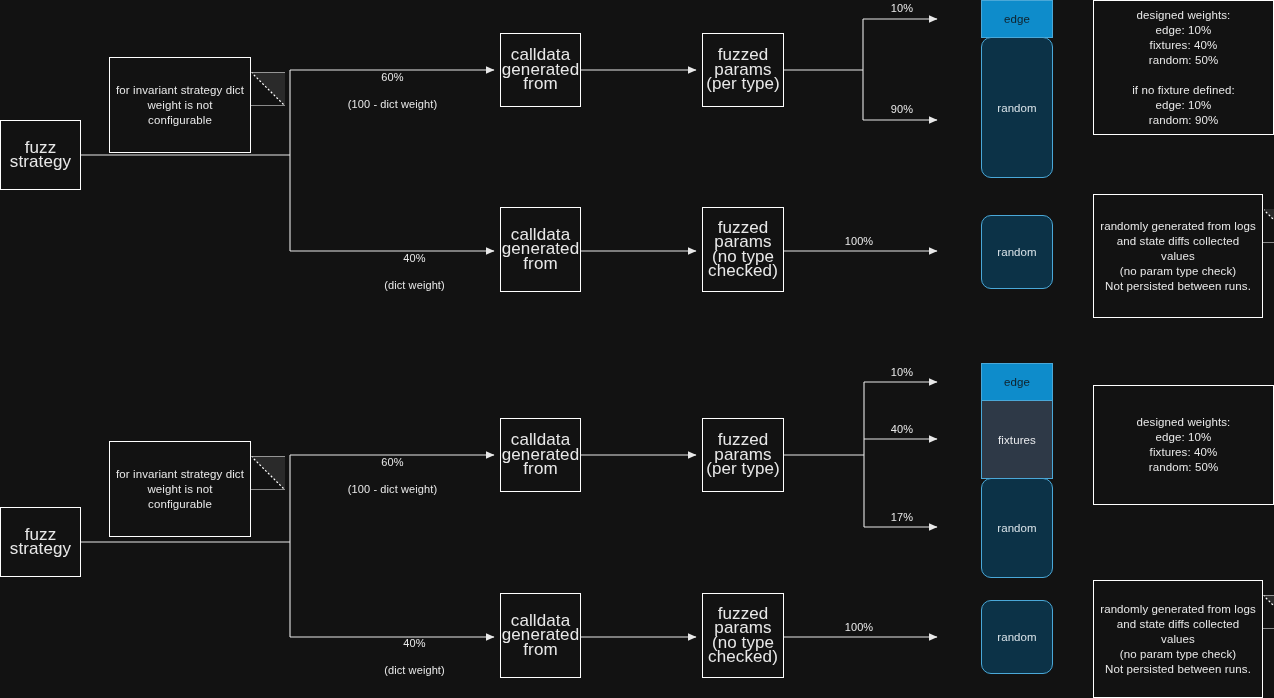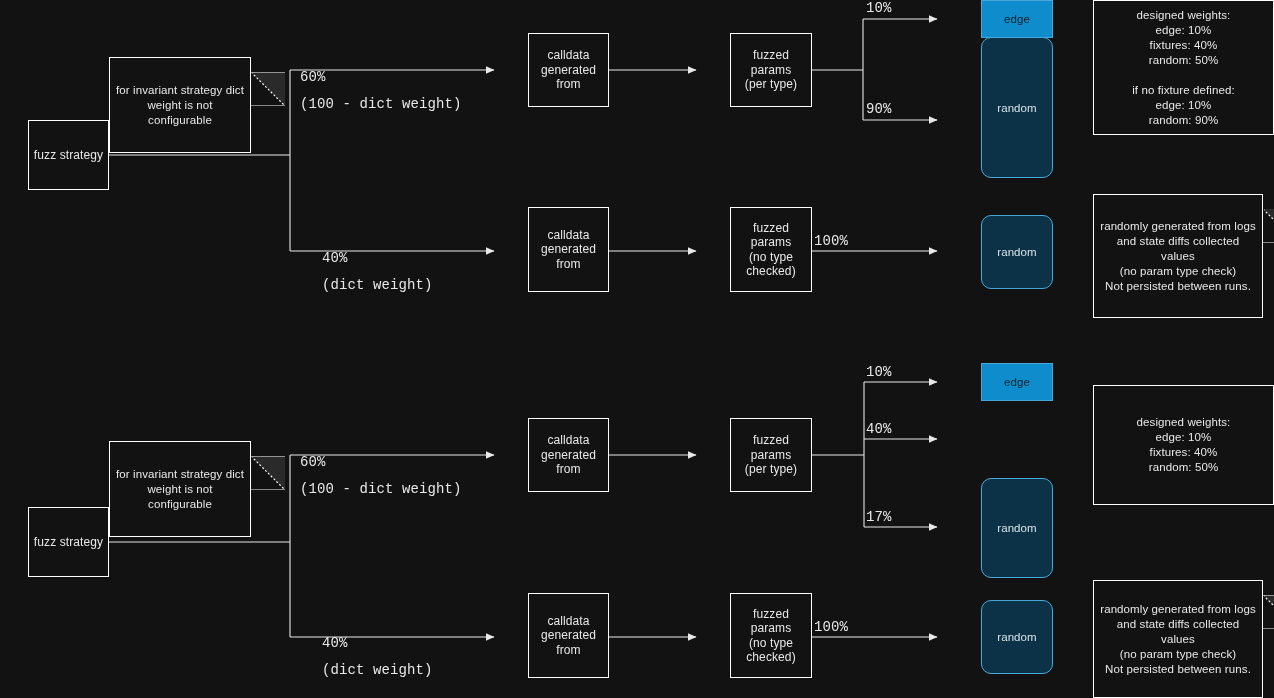--- a/index.html
+++ b/index.html
@@ -30,25 +30,24 @@
   .box {
     position: absolute;
     box-sizing: border-box;
     border: 1px solid #ffffff;
     background: #121212;
     color: #e8e8e8;
     display: flex;
     align-items: center;
     justify-content: center;
     text-align: center;
-    font-size: 12px;
+    font-size: 17px;
     line-height: 14.5px;
     white-space: pre-line;
     letter-spacing: 0.1px;
-    margin-left: 28px;
   }
   .note {
     position: absolute;
     box-sizing: border-box;
     border: 1px solid #ffffff;
     background: #121212;
     color: #e8e8e8;
     display: flex;
     align-items: center;
     justify-content: center;
@@ -84,27 +83,26 @@
     font-size: 11.5px;
     letter-spacing: 0.1px;
     margin-left: 38px;
   }
   .seg-edge   { background: #0e8ccb; color: #10212b; }
   .seg-fixt   { background: #2e3947; color: #e8eaed; }
   .seg-random { background: #0c3247; color: #d8e2e8; border-radius: 10px; }
 
   .wlabel {
     position: absolute;
-    font-size: 14px;
+    font-size: 11px;
     line-height: 13.5px;
-    text-align: left;
+    text-align: center;
     color: #e8e8e8;
     white-space: pre-line;
     letter-spacing: 0.1px;
-    font-family: Liberation Mono, monospace;
   }
 </style>
 </head>
 <body>
 
 <div id="canvas">
 
   <svg class="wires" viewBox="0 0 1274 698">
     <defs>
       <marker id="arw" markerWidth="9" markerHeight="8" refX="8.5" refY="4" orient="auto" markerUnits="userSpaceOnUse">
@@ -260,20 +258,21 @@
   <div class="box" style="left:702px; top:418px; width:82px; height:74px;">fuzzed
 params
 (per type)</div>
 
   <div class="wlabel" style="left:866px; top:366px; width:72px;">10%</div>
   <div class="wlabel" style="left:866px; top:423px; width:72px;">40%</div>
   <div class="wlabel" style="left:866px; top:511px; width:72px;">17%</div>
 
   <div class="stack" style="left:943px; top:363px; width:110px; height:215px;">
     <div class="seg seg-edge" style="top:0px; height:38px;">edge</div>
+    <div class="seg seg-fixt" style="top:37px; height:79px;">fixtures</div>
     <div class="seg seg-random" style="top:115px; height:100px;">random</div>
   </div>
 
   <div class="note" style="left:1093px; top:385px; width:181px; height:120px;">
     <span class="note-text">designed weights:
 edge: 10%
 fixtures: 40%
 random: 50%</span>
     <span class="fold">
       

